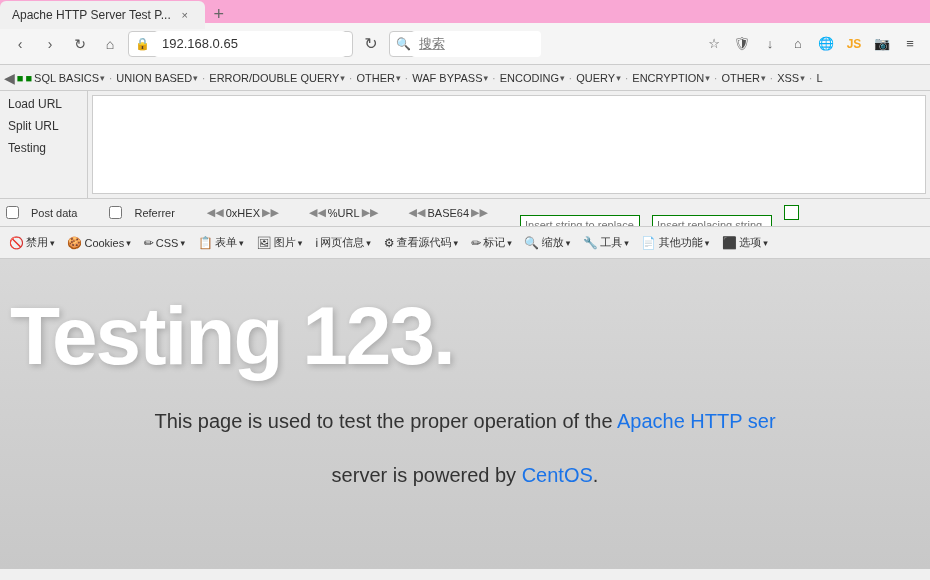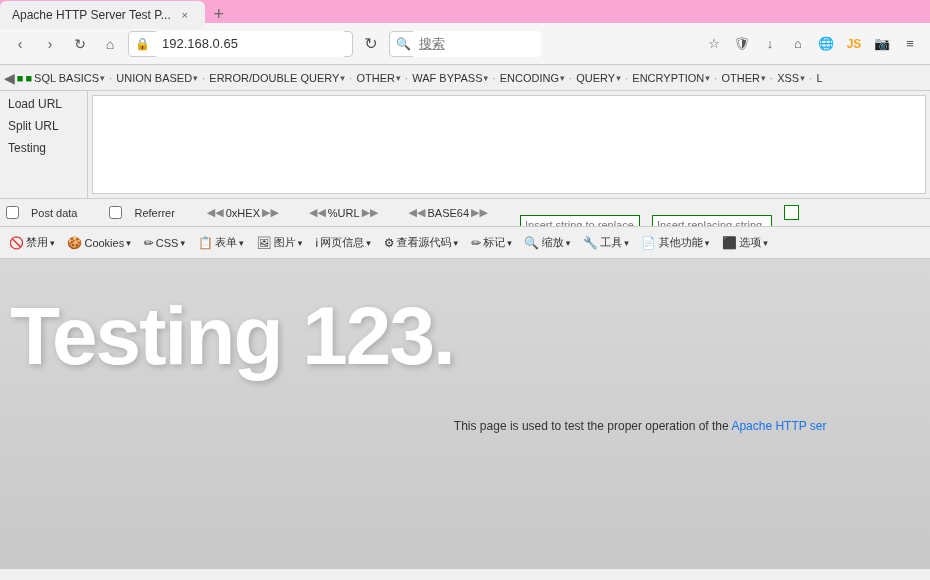--- a/index.html
+++ b/index.html
@@ -183,41 +183,42 @@
       cursor: pointer;
       white-space: nowrap;
     }
     .bottom-icon { font-size: 12px; }
 
     
     .content-area {
       background: linear-gradient(180deg, #d8d8d8 0%, #c8c8c8 100%);
       flex: 1;
       display: flex;
+      flex-direction: column;
       align-items: center;
       padding: 30px 20px 10px;
       overflow: hidden;
       position: relative;
     }
     .content-heading {
       font-size: 82px;
       font-weight: 900;
       color: white;
       text-shadow: 2px 2px 6px rgba(0,0,0,0.2);
       letter-spacing: -2px;
       white-space: nowrap;
       align-self: flex-start;
       margin-left: -10px;
     }
     .content-text {
-      font-size: 12px;
+      font-size: 20px;
       color: #333;
       text-align: center;
       line-height: 1.6;
-      margin-top: 6px;
+      margin-top: 22px;
     }
     .content-link { color: #1a73e8; text-decoration: none; }
 
     
     .watermark {
       position: absolute;
       bottom: 4px;
       right: 4px;
       font-size: 11px;
       color: #888;
@@ -430,14 +431,17 @@
       <span style="font-size:9px;">▾</span>
     </div>
   </div>
 
   <div class="content-area" style="flex:1;position:relative;">
     <div class="content-heading">Testing 123.</div>
     <p class="content-text">
       <span>This page is used to test the proper operation of the </span>
       <a class="content-link">Apache HTTP ser</a>
     </p>
+    <p class="content-text">
+      server is powered by <a class="content-link">CentOS</a>.
+    </p>
   </div>
 </div>
 
 </body></html>

